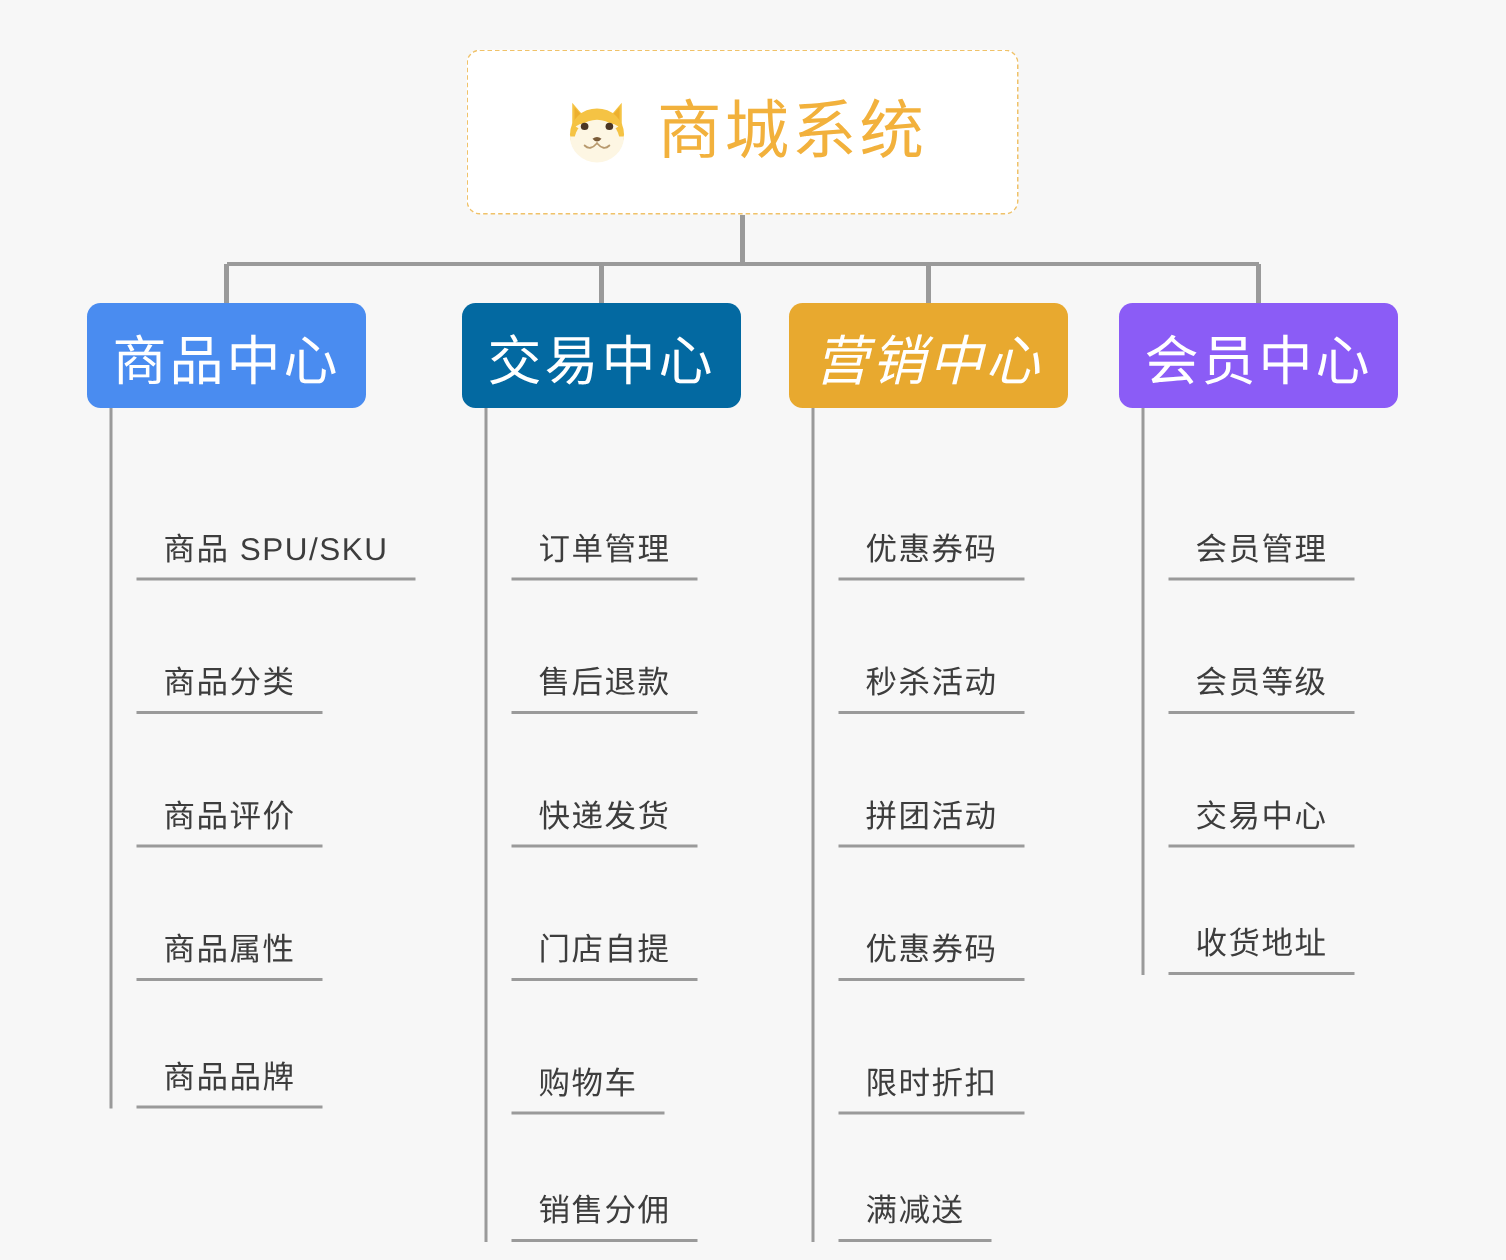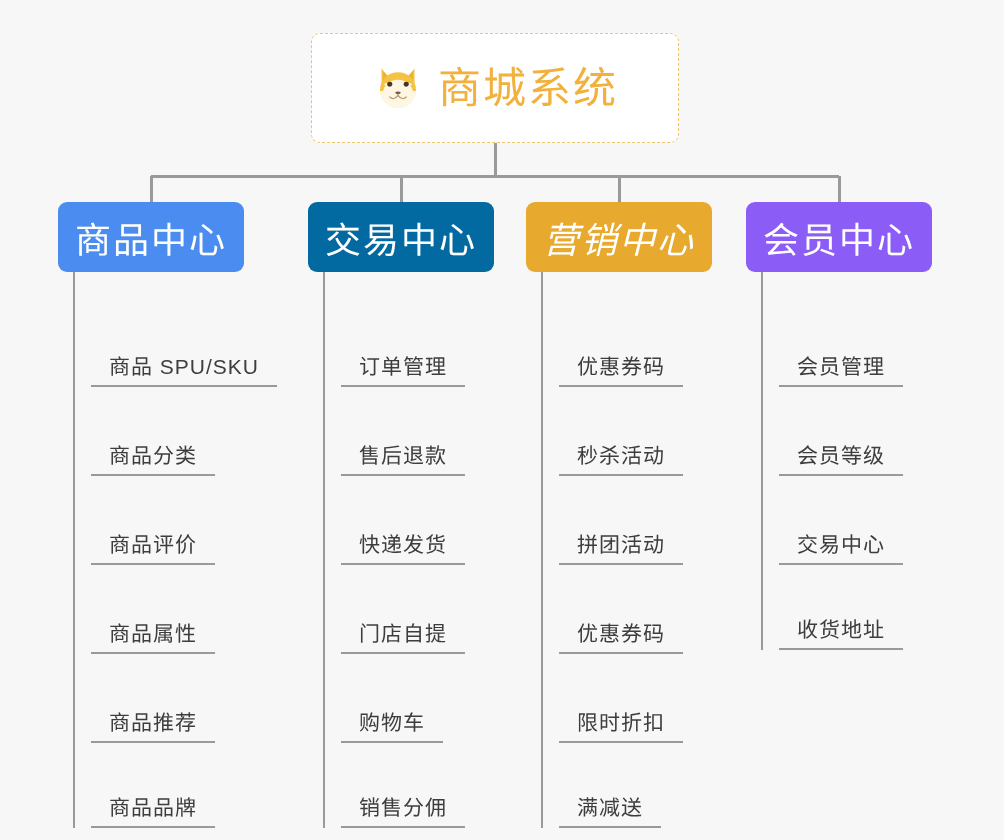--- a/index.html
+++ b/index.html
@@ -175,23 +175,20 @@
         <div class="leaf-item">
             <span class="leaf-label" style="border-bottom-color: rgb(154, 154, 154);">商品分类</span>
           </div>
         <div class="leaf-item">
             <span class="leaf-label" style="border-bottom-color: rgb(154, 154, 154);">商品评价</span>
           </div>
         <div class="leaf-item">
             <span class="leaf-label" style="border-bottom-color: rgb(154, 154, 154);">商品属性</span>
           </div>
         <div class="leaf-item">
-            <span class="leaf-label" style="border-bottom-color: rgb(154, 154, 154);">商品推荐</span>
-          </div>
-        <div class="leaf-item">
             <span class="leaf-label" style="border-bottom-color: rgb(154, 154, 154);">商品品牌</span>
           </div>
       </div>
     </div>
 
     <div class="column col-1">
       <div class="cat-header" style="background:#0369a1">
         <span>交易中心</span>
       </div>
       <div class="leaf-list" style="border-left-color: rgb(154, 154, 154);">

